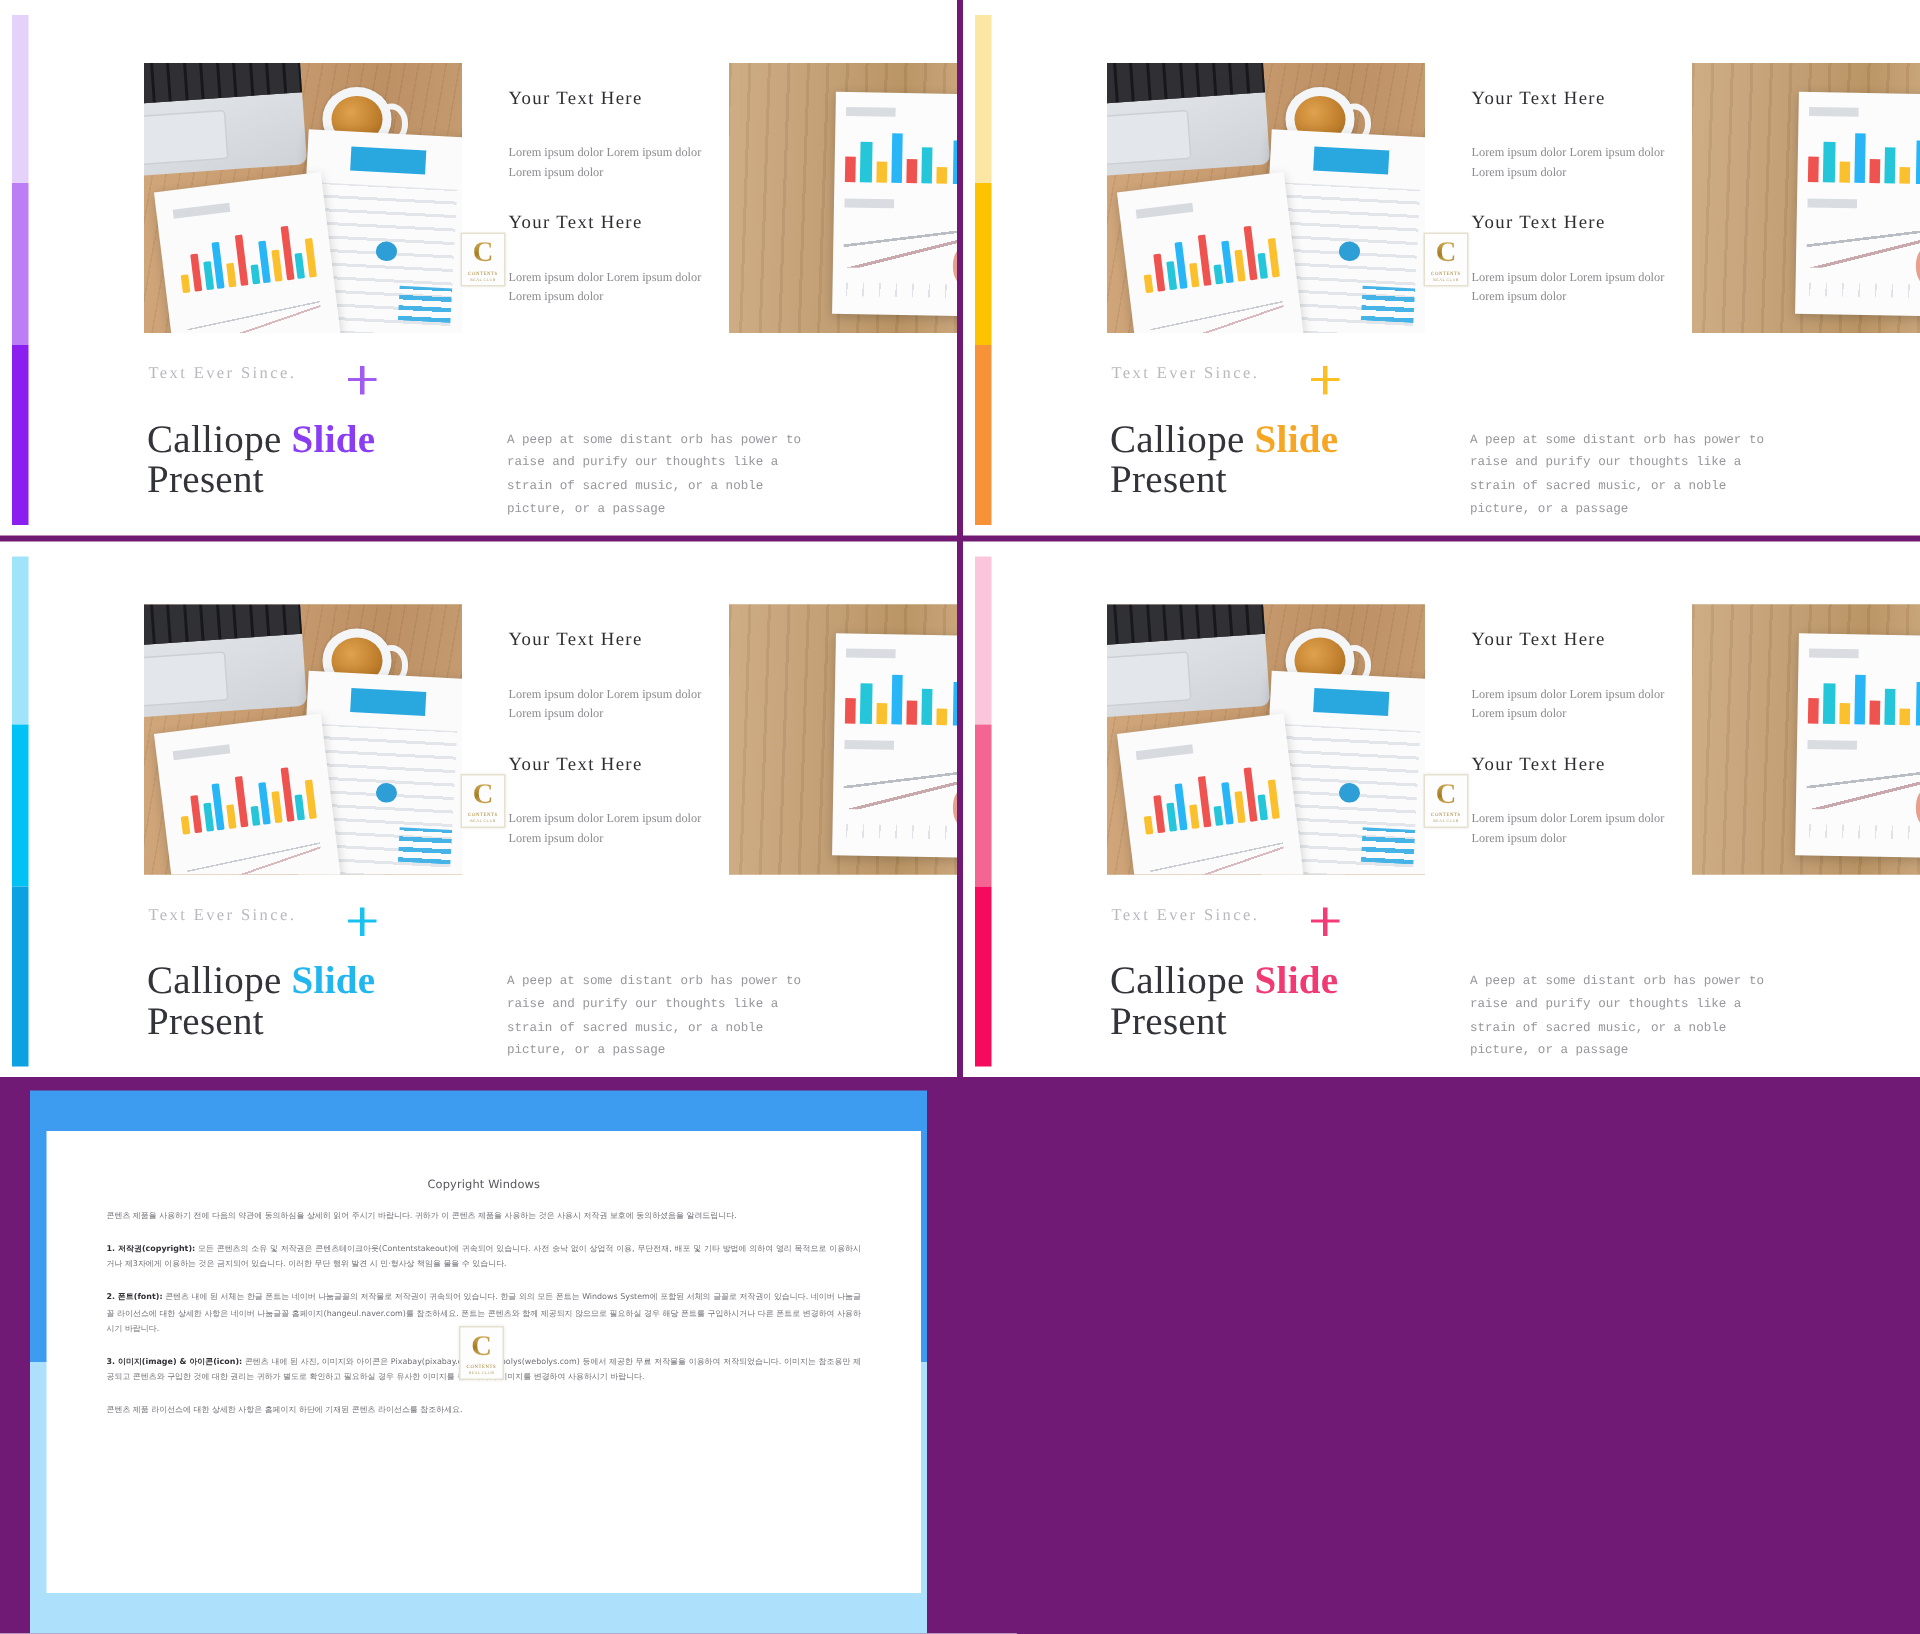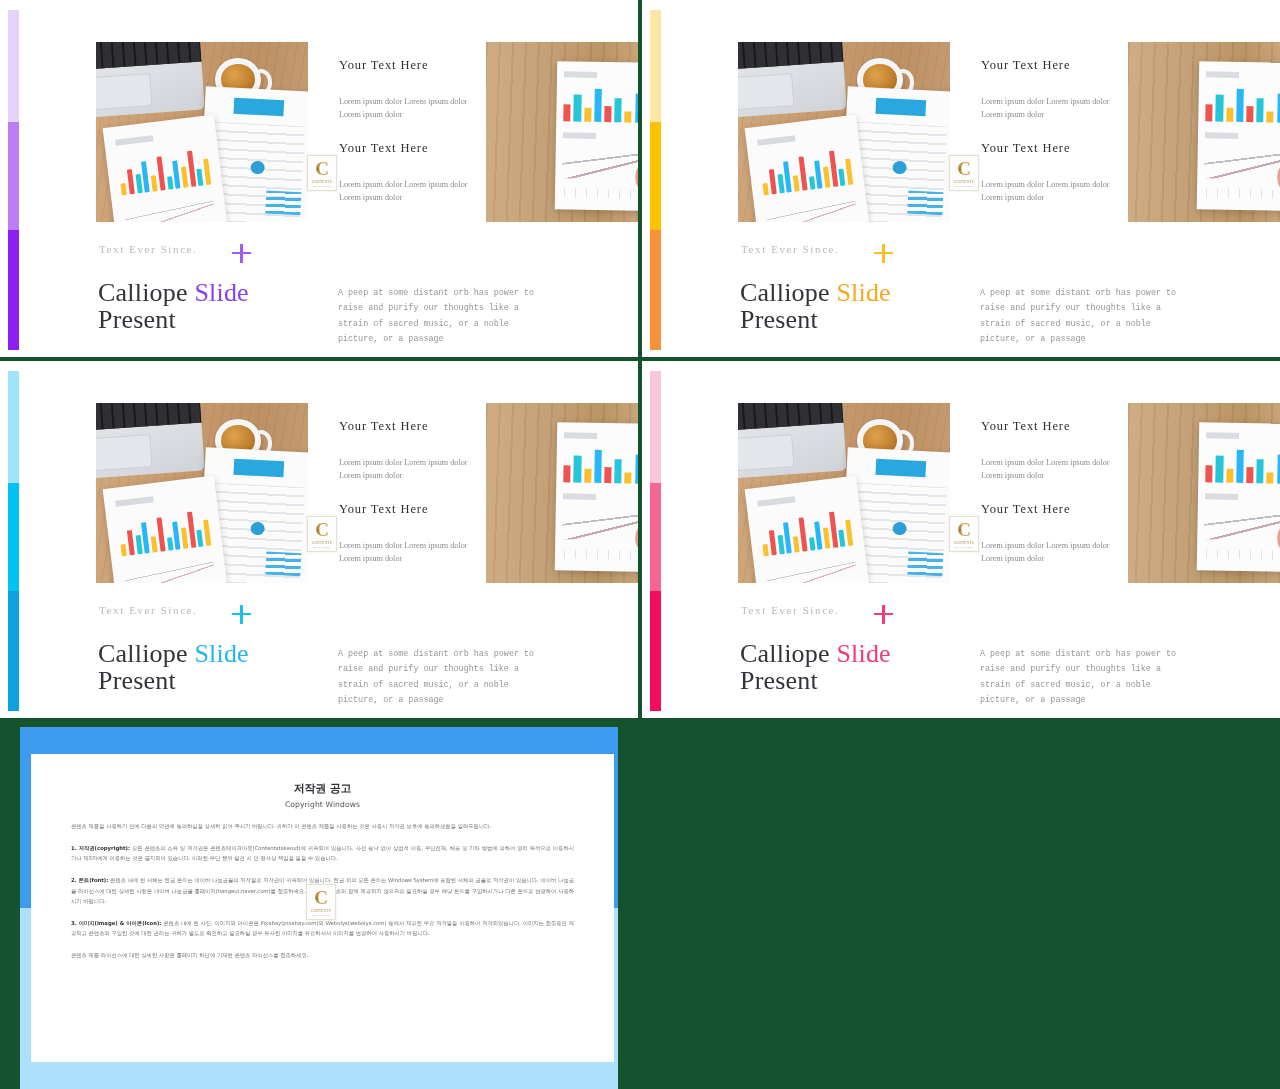--- a/index.html
+++ b/index.html
@@ -3,21 +3,21 @@
 <meta charset="utf-8">
 <title>Calliope Slide Present</title>
 <style>
   * { box-sizing: border-box; margin:0; padding:0; }
   html, body {
     width: 1280px; height: 1089px;
     background: #eef1f2;
     font-family: "Liberation Serif", serif;
     overflow: hidden;
   }
-  #stage { position: relative; width: 1280px; height: 1089px; background:#14532d; }
+  #stage { position: relative; width: 1280px; height: 1089px; background:#701a75; }
 
   
   .slide {
     position: absolute;
     background: #ffffff;
     overflow: hidden;
   }
   .slide.tl { left:0;   top:0;   width:638px; height:357px; }
   .slide.tr { left:642px; top:0;   width:638px; height:357px; }
   .slide.bl { left:0;   top:361px; width:638px; height:357px; }
@@ -177,21 +177,21 @@
   .plus::before, .plus::after {
     content:""; position:absolute; background:currentColor;
   }
   .plus::before { left:0; top:8px; width:19px; height:2.4px; }
   .plus::after  { left:8.3px; top:0; width:2.4px; height:19px; }
 
   .bigtitle {
     position:absolute; left:98px; font-size:26px; line-height:1.02;
     color:#33333a; letter-spacing:.2px; white-space:pre-line;
   }
-  .bigtitle .hl { font-weight:400;margin-top:28px; }
+  .bigtitle .hl { font-weight:700;margin-top:28px; }
 
   .para {
     position:absolute; left:338px; width:214px;
     font-size:8.4px; line-height:1.82; color:#96969c;font-family:Liberation Mono, monospace;
   }
 
   
   #copy {
     position:absolute; left:0; top:727px; width:638px; height:362px;
   }
@@ -573,21 +573,20 @@
     <div class="para" style="top:286px;">A peep at some distant orb has power to raise and purify our thoughts like a strain of sacred music, or a noble picture, or a passage</div>
   </div>
 
   <div id="copy">
     <div class="frame-top" style="background: rgb(61, 155, 240);"></div>
     <div class="frame-bot" style="background: rgb(173, 224, 251);"></div>
   </div>
 
   <div class="sheetwhite">
     <div class="cp-inner">
-      <div class="cp-title">저작권 공고</div>
       <div class="cp-sub">Copyright Windows</div>
       <div class="cp-p">콘텐츠 제품을 사용하기 전에 다음의 약관에 동의하심을 상세히 읽어 주시기 바랍니다. 귀하가 이 콘텐츠 제품을 사용하는 것은 사용시 저작권 보호에 동의하셨음을 알려드립니다.</div>
       <div class="cp-p"><b>1. 저작권(copyright):</b> <span>모든 콘텐츠의 소유 및 저작권은 콘텐츠테이크아웃(Contentstakeout)에 귀속되어 있습니다. 사전 승낙 없이 상업적 이용, 무단전재, 배포 및 기타 방법에 의하여 영리 목적으로 이용하시거나 제3자에게 이용하는 것은 금지되어 있습니다. 이러한 무단 행위 발견 시 민·형사상 책임을 물을 수 있습니다.</span></div>
       <div class="cp-p"><b>2. 폰트(font):</b> <span>콘텐츠 내에 된 서체는 한글 폰트는 네이버 나눔글꼴의 저작물로 저작권이 귀속되어 있습니다. 한글 외의 모든 폰트는 Windows System에 포함된 서체의 글꼴로 저작권이 있습니다. 네이버 나눔글꼴 라이선스에 대한 상세한 사항은 네이버 나눔글꼴 홈페이지(hangeul.naver.com)를 참조하세요. 폰트는 콘텐츠와 함께 제공되지 않으므로 필요하실 경우 해당 폰트를 구입하시거나 다른 폰트로 변경하여 사용하시기 바랍니다.</span></div>
       <div class="cp-p"><b>3. 이미지(image) &amp; 아이콘(icon):</b> <span>콘텐츠 내에 된 사진, 이미지와 아이콘은 Pixabay(pixabay.com)와 Webolys(webolys.com) 등에서 제공한 무료 저작물을 이용하여 저작되었습니다. 이미지는 참조용만 제공되고 콘텐츠와 구입한 것에 대한 권리는 귀하가 별도로 확인하고 필요하실 경우 유사한 이미지를 유료하셔서 이미지를 변경하여 사용하시기 바랍니다.</span></div>
       <div class="cp-p">콘텐츠 제품 라이선스에 대한 상세한 사항은 홈페이지 하단에 기재된 콘텐츠 라이선스를 참조하세요.</div>
     </div>
   </div>
 
   <div class="logo cp-logo">

